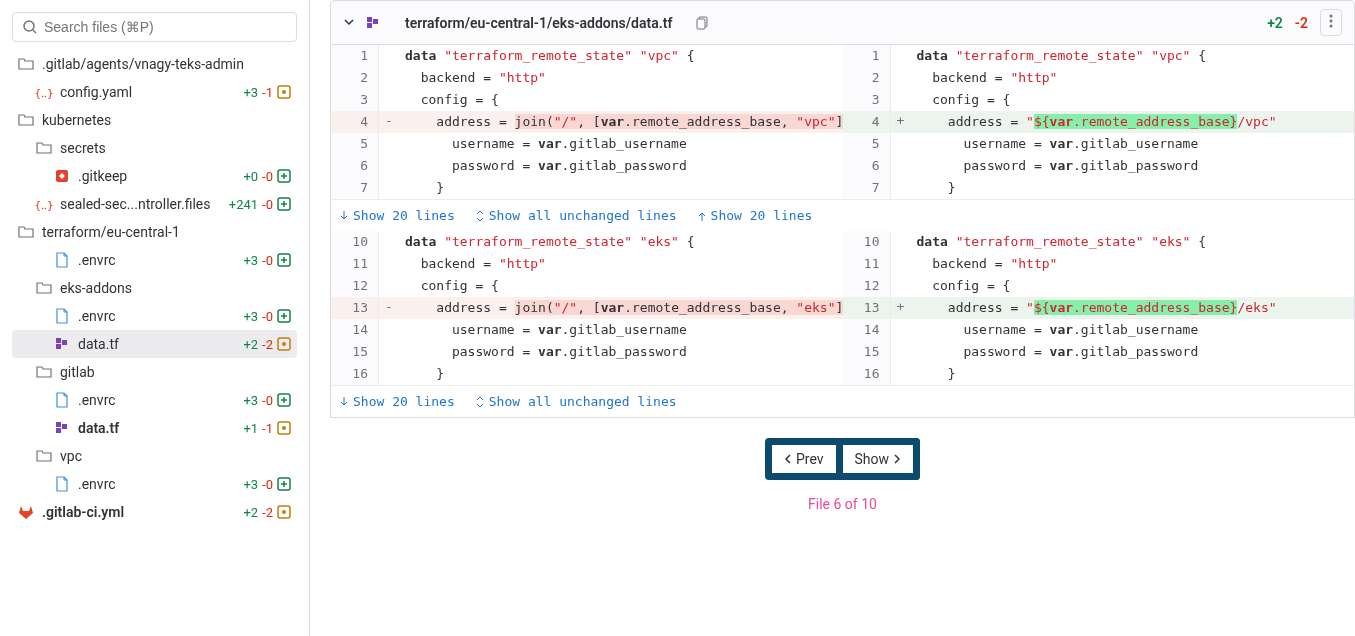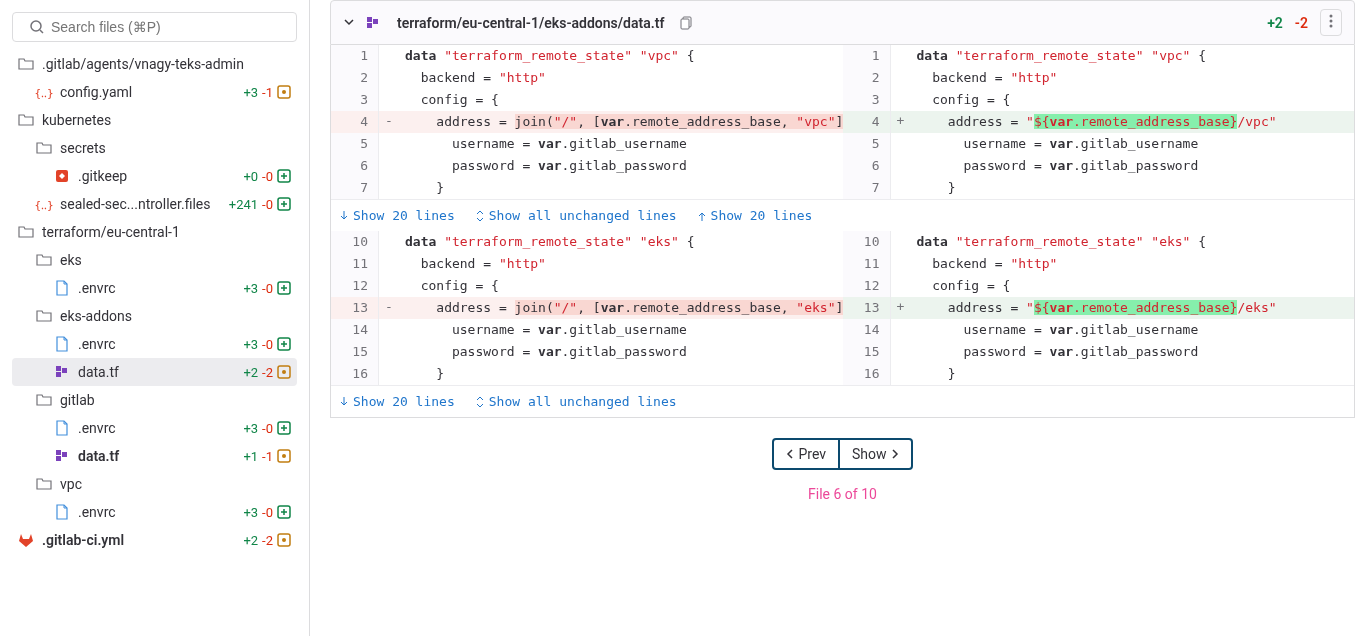--- a/index.html
+++ b/index.html
@@ -1,37 +1,37 @@
 <!DOCTYPE html>
 <html><head>
 <meta charset="utf-8">
 <style>
 *{box-sizing:border-box;margin:0;padding:0;}
 body{font-family:-apple-system,BlinkMacSystemFont,"Segoe UI",Roboto,sans-serif;font-size:14px;color:#333238;background:#fff;}
 .app{display:flex;height:636px;width:1355px;}
 .sidebar{width:310px;border-right:1px solid #dcdcde;display:flex;flex-direction:column;padding:12px;}
-.search-box{display:flex;align-items:center;border:1px solid #dcdcde;border-radius:4px;padding:6px 16px;margin-bottom:8px;}
+.search-box{display:flex;align-items:center;border:1px solid #dcdcde;border-radius:4px;padding:6px 9px;margin-bottom:8px;}
 .search-box svg{flex-shrink:0;margin-right:6px;}
 .search-box input{border:none;outline:none;font-size:14px;width:100%;color:#737278;}
 .tree{flex:1;overflow-y:auto;}
 .tree-row{display:flex;align-items:center;padding:4px 6px;border-radius:4px;cursor:pointer;min-height:28px;}
 .tree-row.active{background:#ececef;}
 .tree-row .icon{width:16px;height:16px;margin-right:8px;flex-shrink:0;display:inline-flex;align-items:center;justify-content:center;}
 .tree-row .label{flex:1;white-space:nowrap;overflow:hidden;text-overflow:ellipsis;}
 .tree-row .stats{display:flex;align-items:center;gap:4px;font-size:13px;}
 .stats .add{color:#108548;}
 .stats .rem{color:#dd2b0e;}
 .stats .badge{width:14px;height:14px;display:inline-flex;}
 .indent-0{padding-left:6px;}
 .indent-1{padding-left:24px;}
 .indent-2{padding-left:42px;}
 .main{flex:1;display:flex;flex-direction:column;overflow:auto;padding:0 0 20px 20px;}
 .file-header{display:flex;align-items:center;border:1px solid #dcdcde;border-radius:4px 4px 0 0;background:#fbfafd;padding:8px 12px;margin-top:0;}
 .file-header .chev{margin-right:10px;cursor:pointer;}
-.file-header .path{font-weight:600;flex:1;display:flex;align-items:center;gap:16px;}
+.file-header .path{font-weight:600;flex:1;display:flex;align-items:center;gap:24px;}
 .file-header .hstats{display:flex;align-items:center;gap:12px;}
 .file-header .hadd{color:#108548;font-weight:600;}
 .file-header .hrem{color:#dd2b0e;font-weight:600;}
 .file-header .menu{border:1px solid #dcdcde;border-radius:4px;padding:4px 8px;cursor:pointer;}
 .diff-table{border:1px solid #dcdcde;border-top:none;font-family:Menlo,Monaco,Consolas,monospace;font-size:13px;}
 .dr{display:flex;align-items:stretch;}
 .ln{width:48px;text-align:right;padding:1px 10px 1px 4px;color:#737278;background:#fbfafd;border-right:1px solid #ececef;line-height:20px;user-select:none;}
 .sg{width:20px;text-align:center;color:#737278;line-height:20px;user-select:none;}
 .cd{flex:1;white-space:pre;padding:1px 6px;line-height:20px;overflow:hidden;}
 .left{display:flex;flex:1;min-width:0;}
@@ -41,21 +41,21 @@
 .ad .ln{background:#ecf4ee;}
 .ad .cd,.ad .sg{background:#ecf4ee;}
 .tok-kw{font-weight:700;}
 .tok-str{color:#d1242f;}
 .tok-var{font-weight:700;}
 .hl-rm{background:#f9d7d2;}
 .hl-ad{background:#86efac;}
 .hunk{display:flex;justify-content:flex-start;gap:20px;padding:8px;border-top:1px solid #ececef;}
 .hunk a{color:#1f75cb;text-decoration:none;cursor:pointer;display:inline-flex;align-items:center;gap:4px;}
 .pager{display:flex;justify-content:center;margin-top:20px;}
-.pager .btn{border:2px solid #0c4a6e;padding:6px 12px;cursor:pointer;display:inline-flex;align-items:center;gap:4px;background:#fff;}
+.pager .btn{border:7px solid #0c4a6e;padding:6px 12px;cursor:pointer;display:inline-flex;align-items:center;gap:4px;background:#fff;}
 .pager .btn:first-child{border-radius:4px 0 0 4px;}
 .pager .btn:last-child{border-radius:0 4px 4px 0;border-left:none;}
 .pageinfo{text-align:center;margin-top:16px;color:#ec4899;}
 .fold-yaml{color:#e24329;}
 .file-blue{color:#428fdc;}
 </style>
 </head>
 <body>
 
 <div class="app">
@@ -143,28 +143,20 @@
             </span>
           </span>
         </div>
         <div class="tree-row indent-0">
           <span class="icon">
             <svg width="16" height="16" viewBox="0 0 16 16">
               <path d="M1 3 L6 3 L7 5 L15 5 L15 13 L1 13 Z" fill="none" stroke="#737278" stroke-width="1.2"></path>
             </svg>
           </span>
           <span class="label">terraform/eu-central-1</span>
-        </div>
-        <div class="tree-row indent-1">
-          <span class="icon">
-            <svg width="16" height="16" viewBox="0 0 16 16">
-              <path d="M1 3 L6 3 L7 5 L15 5 L15 13 L1 13 Z" fill="none" stroke="#737278" stroke-width="1.2"></path>
-            </svg>
-          </span>
-          <span class="label">eks</span>
         </div>
         <div class="tree-row indent-2">
           <span class="icon">
             <svg class="file-blue" width="14" height="16" viewBox="0 0 14 16">
               <path d="M2 1 L9 1 L12 4 L12 15 L2 15 Z" fill="none" stroke="#428fdc" stroke-width="1.2"></path>
               <path d="M9 1 L9 4 L12 4" fill="none" stroke="#428fdc"></path>
             </svg>
           </span>
           <span class="label">.envrc</span>
           <span class="stats">

